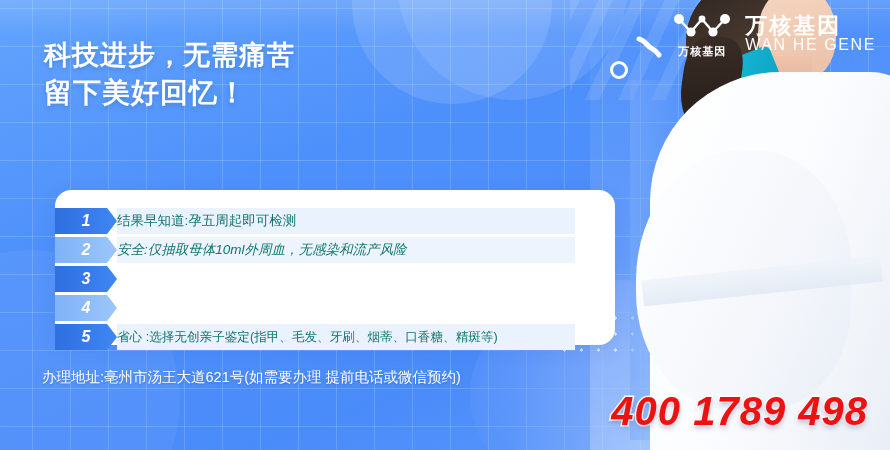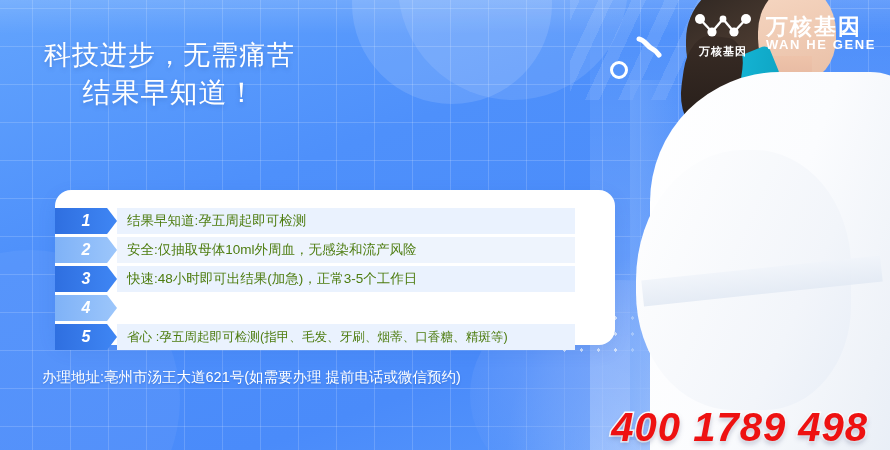--- a/index.html
+++ b/index.html
@@ -101,28 +101,27 @@
   .ph-shadow{
     position:absolute;left:40px;top:80px;width:50px;height:360px;
     background:linear-gradient(90deg,rgba(120,170,250,.55),rgba(120,170,250,0));
   }
   
   .logo{position:absolute;right:14px;top:10px;display:flex;align-items:center;gap:12px;z-index:6;}
   .logo-mark{display:flex;flex-direction:column;align-items:center;gap:2px;}
   .logo-sub-cn{color:#fff;font-size:11px;font-weight:bold;letter-spacing:1px;line-height:1;}
   .logo-text{display:flex;flex-direction:column;line-height:1;}
   .logo-cn{color:#fff;font-size:22px;font-weight:bold;letter-spacing:2px;}
-  .logo-en{color:#fff;font-size:13px;font-weight:bold;letter-spacing:1.6px;margin-top:0;}
+  .logo-en{color:#fff;font-size:16px;font-weight:normal;letter-spacing:1.6px;margin-top:0;}
   
   .headline{position:absolute;left:44px;top:38px;z-index:5;}
   .hl{
-    color:#ffffff;font-weight:normal;font-size:28px;line-height:1.33;
+    color:#ffffff;font-weight:bold;font-size:28px;line-height:1.33;
     letter-spacing:1px;white-space:nowrap;
     text-shadow:0 2px 4px rgba(40,90,170,.35);
-    text-align:center;
   }
   .hl-1{font-size:27px;}
   .sep{letter-spacing:0;opacity:.95;}
   
   .card{
     position:absolute;left:55px;top:190px;width:560px;height:155px;
     background:#ffffff;border-radius:16px;z-index:4;
     box-shadow:0 6px 18px rgba(30,80,170,.12);
   }
   .rows{position:absolute;left:55px;top:208px;width:520px;z-index:5;}
@@ -130,34 +129,34 @@
   .badge{
     position:relative;width:62px;flex:0 0 62px;
     display:flex;align-items:center;justify-content:center;
     color:#ffffff;font-size:16px;font-weight:bold;font-style:italic;
     clip-path:polygon(0 0,84% 0,100% 50%,84% 100%,0 100%);
   }
   .badge.dark{background:linear-gradient(90deg,#2f6fe0,#3f86f4);}
   .badge.light{background:linear-gradient(90deg,#7fb2f7,#9cc6fb);}
   .row-text{
     flex:1;display:flex;align-items:center;
-    padding-left:10px;
-    font-size:13.5px;color:#4d7c0f;white-space:nowrap;
+    padding-left:0;
+    font-size:13.5px;color:#0f766e;white-space:nowrap;
   }
   .row-text.tight{font-size:12.6px;}
   .row.odd .row-text{background:#eaf2fe;}
-  .row.even .row-text{background:#eef4fd;}
+  .row.even .row-text{background:#eef4fd;font-style:italic;}
   
   .address{
     position:absolute;left:42px;top:368px;z-index:5;
     color:#ffffff;font-size:14.5px;white-space:nowrap;
     text-shadow:0 1px 2px rgba(30,80,170,.35);
   }
   .phone{
-    position:absolute;right:22px;bottom:0;z-index:7;
+    position:absolute;right:22px;bottom:16px;z-index:7;
     color:#ee1111;font-size:40px;font-weight:bold;font-style:italic;
     letter-spacing:1px;white-space:nowrap;
     -webkit-text-stroke:3px #ffffff;
     paint-order:stroke fill;
     text-shadow:0 3px 5px rgba(80,90,130,.35);
   }
 </style>
 </head>
 <body>
 
@@ -210,48 +209,47 @@
       <span class="logo-sub-cn">万核基因</span>
     </div>
     <div class="logo-text">
       <span class="logo-cn">万核基因</span>
       <span class="logo-en">WAN HE GENE</span>
     </div>
   </div>
 
   <div class="headline">
     <div class="hl hl-1"><span>科技进步</span><span class="sep">，</span><span>无需痛苦</span></div>
-    <div class="hl">结果早知道！</div>
+    <div class="hl">留下美好回忆！</div>
   </div>
 
   <div class="card"></div>
   <div class="rows">
 
     <div class="row odd">
       <div class="badge dark">1</div>
       <div class="row-text">结果早知道:孕五周起即可检测</div>
     </div>
 
     <div class="row even">
       <div class="badge light">2</div>
       <div class="row-text">安全:仅抽取母体10ml外周血，无感染和流产风险</div>
     </div>
 
     <div class="row odd">
       <div class="badge dark">3</div>
-      <div class="row-text">快速:48小时即可出结果(加急)，正常3-5个工作日</div>
     </div>
 
     <div class="row even">
       <div class="badge light">4</div>
     </div>
 
     <div class="row odd">
       <div class="badge dark">5</div>
-      <div class="row-text tight">省心 :孕五周起即可检测(指甲、毛发、牙刷、烟蒂、口香糖、精斑等)</div>
+      <div class="row-text tight">省心 :选择无创亲子鉴定(指甲、毛发、牙刷、烟蒂、口香糖、精斑等)</div>
     </div>
 
   </div>
 
   <div class="address">办理地址:亳州市汤王大道621号(如需要办理 提前电话或微信预约)</div>
   <div class="phone">400 1789 498</div>
 
 </div>
 
 </body></html>

